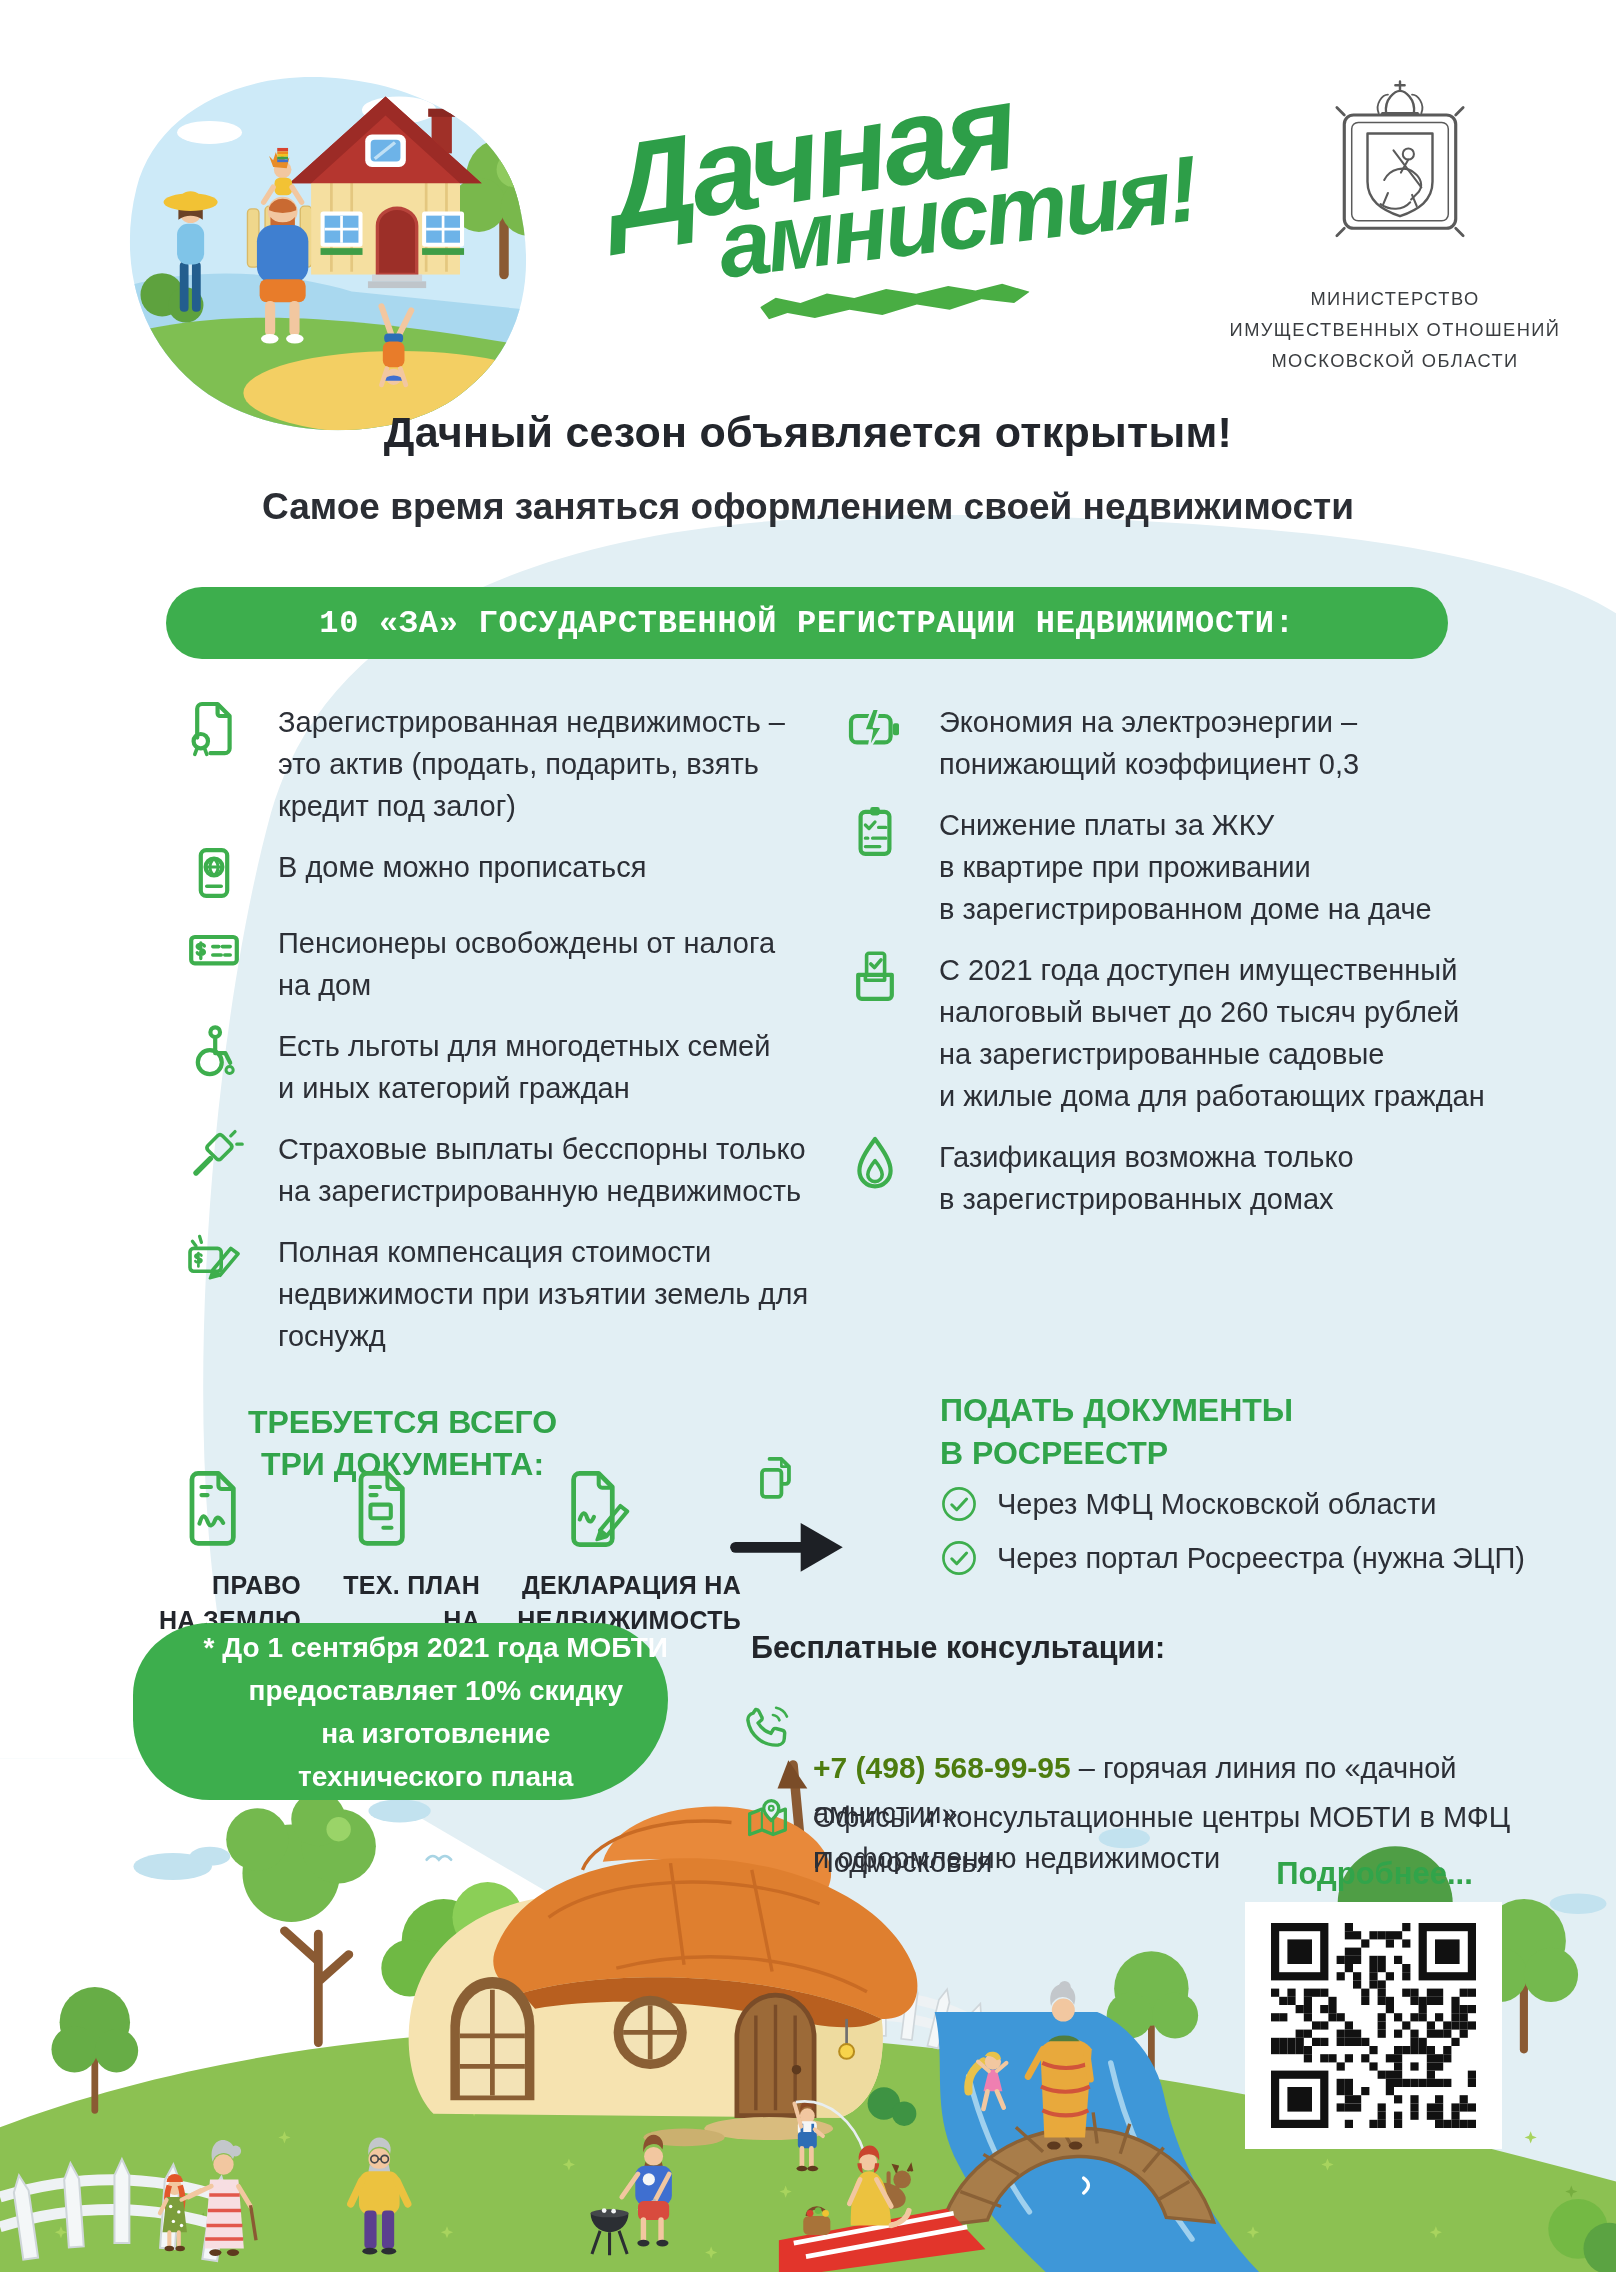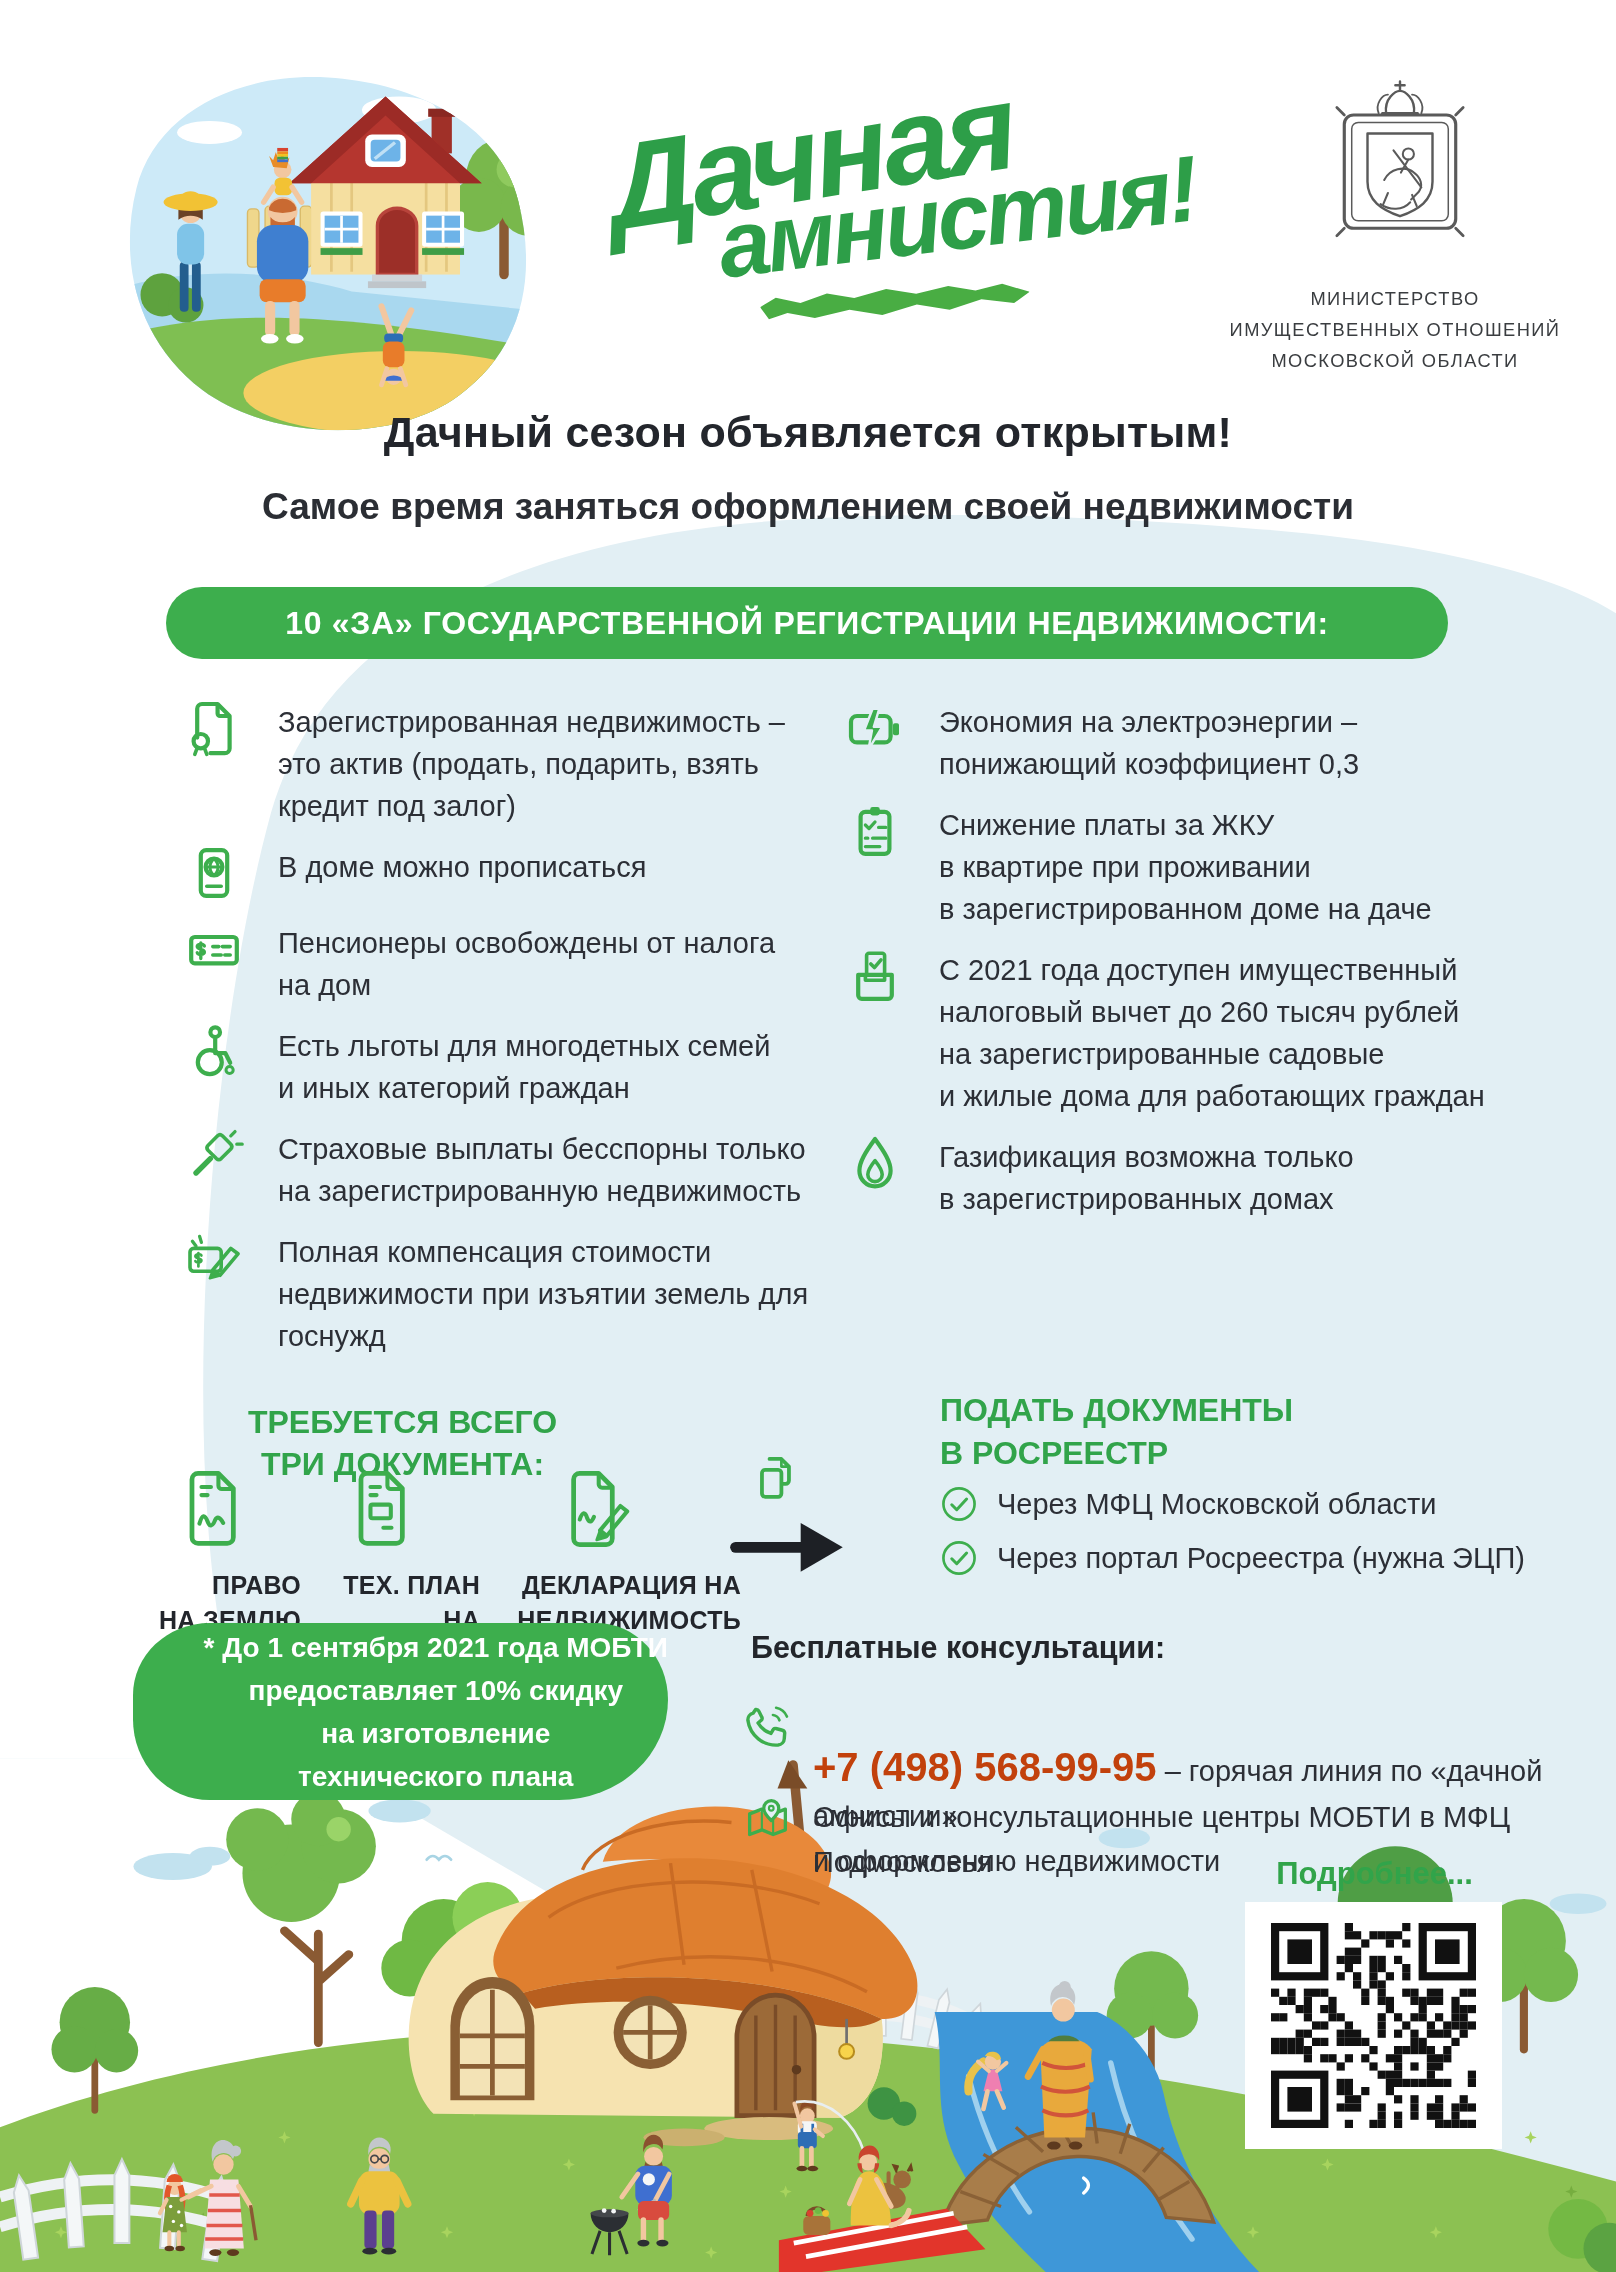--- a/index.html
+++ b/index.html
@@ -24,21 +24,21 @@
   #emblem{left:1320px;top:76px;width:160px;height:195px;z-index:2;}
   .ministry{left:1219px;top:283px;width:352px;text-align:center;font-size:18.3px;line-height:31px;
             letter-spacing:1.4px;color:#3a3d40;font-weight:500;z-index:2;}
   .headline{left:0;top:408px;width:1616px;text-align:center;font-size:43px;font-weight:800;
             color:#23262c;letter-spacing:0.3px;z-index:2;}
   .subheadline{left:0;top:486px;width:1616px;text-align:center;font-size:37px;font-weight:700;
             color:#2b2e34;z-index:2;}
 
   
   .banner{left:166px;top:587px;width:1282px;height:72px;background:#3dae4d;border-radius:37px;
-          display:flex;align-items:center;justify-content:center;z-index:2;}
+          display:flex;align-items:center;justify-content:center;z-index:2;font-family:Liberation Mono, monospace;}
   .banner span{color:#fff;font-size:32px;font-weight:800;letter-spacing:0.7px;}
 
   
   .bcol{z-index:2;}
   #bcol-left{left:184px;top:698px;width:667px;}
   #bcol-right{left:845px;top:698px;width:691px;}
   .brow{display:flex;align-items:flex-start;margin-bottom:16.3px;}
   .bicon{flex:0 0 60px;height:60px;margin-right:34px;}
   .bicon svg{width:60px;height:60px;}
   .btext{font-size:29px;line-height:42px;color:#2c2f36;padding-top:2.7px;}
@@ -66,21 +66,21 @@
   
   .promo{left:133px;top:1623px;width:535px;height:177px;background:#3dae4d;z-index:2;
          border-radius:119px 112px 169px 119px / 112px 119px 156px 125px;
          display:flex;align-items:center;justify-content:flex-end;}
   .promo div{color:#fff;font-size:28px;font-weight:800;line-height:43px;text-align:center;}
 
   
   .consult-title{left:751px;top:1630px;font-size:30.5px;font-weight:800;color:#23262b;z-index:2;}
   .phoneicon{left:742px;top:1704px;width:49px;height:49px;z-index:2;}
   .phonetext{left:813px;top:1700px;width:772px;font-size:29px;line-height:45px;z-index:2;}
-  .phonenum{color:#c2410c;font-weight:800;font-size:40px;}
+  .phonenum{color:#4d7c0f;font-weight:800;font-size:30px;}
   .mapicon{left:744px;top:1796px;width:47px;height:47px;z-index:2;}
   .offices{left:813px;top:1795px;width:772px;font-size:29px;line-height:45px;z-index:2;}
 
   
   .more{left:1246px;top:1856px;width:257px;text-align:center;color:#31a44a;
         font-size:31px;font-weight:700;z-index:2;}
   .qrpanel{left:1245px;top:1902px;width:257px;height:247px;background:#ffffff;z-index:2;
            display:flex;align-items:center;justify-content:center;}
   .qrpanel svg{width:205px;height:205px;}
 </style>

